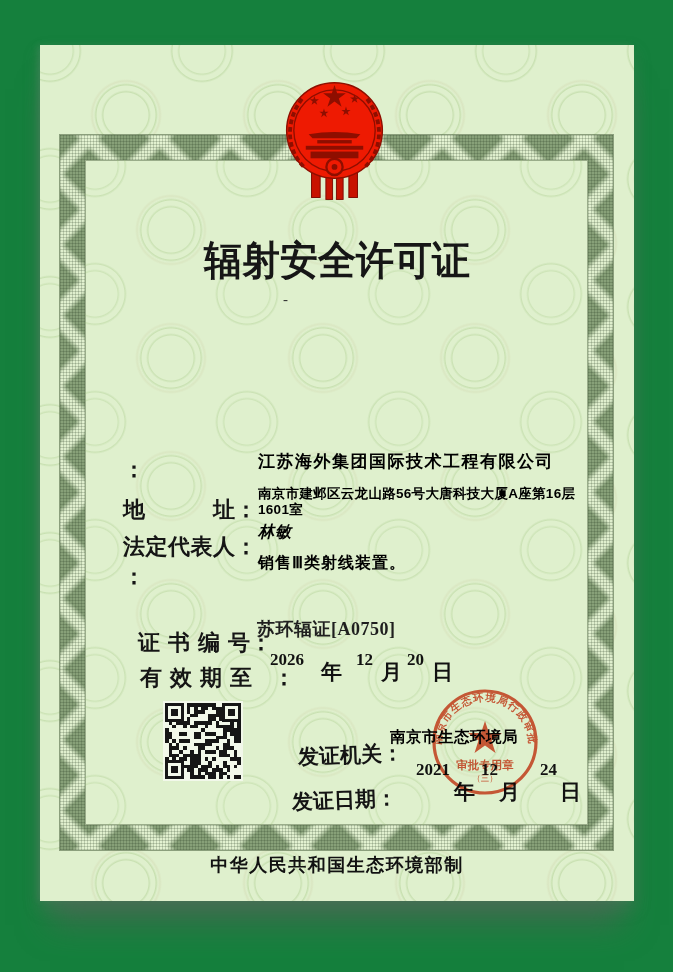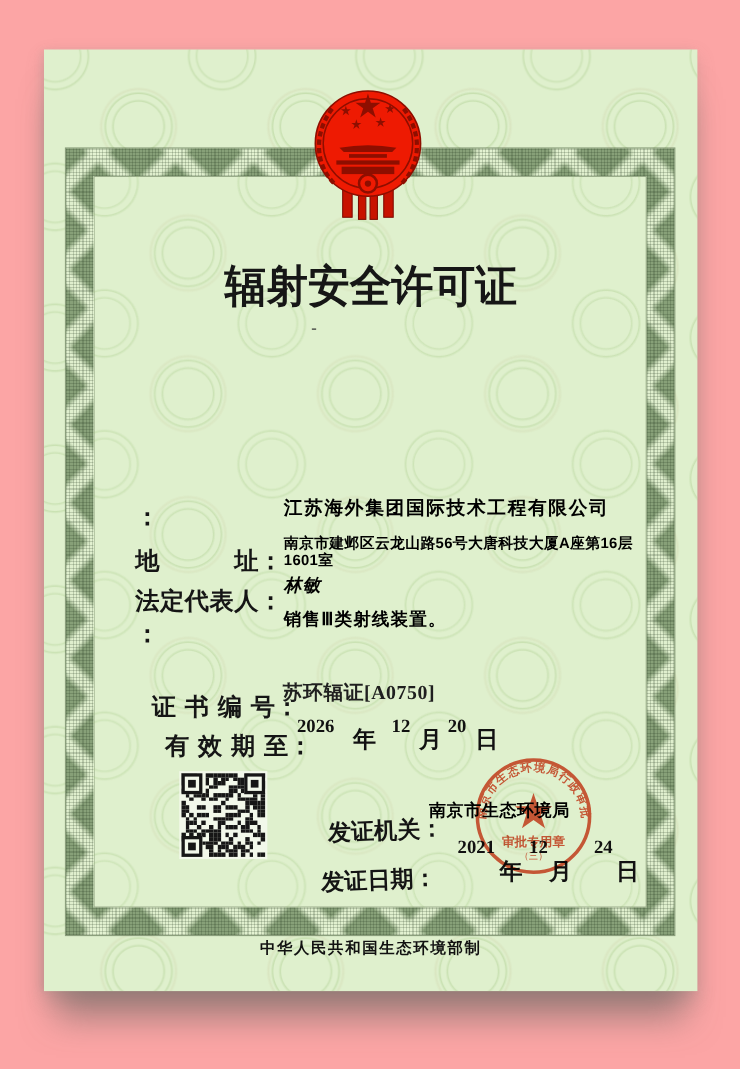--- a/index.html
+++ b/index.html
@@ -1,18 +1,18 @@
 <!DOCTYPE html>
 <html><head>
 <meta charset="utf-8">
 <style>
   * { margin:0; padding:0; box-sizing:border-box; }
   html,body { width:673px; height:972px; background:#ffffff; overflow:hidden;
               font-family:"Liberation Serif", serif; }
-  .stage { position:relative; width:673px; height:972px; background:#fca5a5; }
+  .stage { position:relative; width:673px; height:972px; background:#15803d; }
 
   
   .paper {
     position:absolute; left:40px; top:45px; width:594px; height:856px;
     background:#dff0cd;
     box-shadow: 0 34px 30px -10px rgba(90,95,90,.55), 0 8px 16px rgba(120,125,120,.25),
                 -3px 0 6px rgba(150,155,150,.18);
   }
   
   .watermark {
@@ -71,21 +71,21 @@
   .v-certno{ left:217px; top:572px; font-size:18px; font-weight:600; letter-spacing:.5px; }
 
   .date-num  { position:absolute; font-size:17px; font-weight:600; color:#111; }
   .date-unit { position:absolute; font-size:21px; font-weight:700; color:#111; }
 
   .issue-lbl { font-size:21px; font-weight:700; color:#141414; transform:rotate(-2.2deg); }
   .v-auth { left:350px; top:682px; font-size:15.5px; letter-spacing:.5px; }
 
   .footer { left:0; top:808px; width:100%; text-align:center;
             font-family:"Liberation Sans", sans-serif; font-weight:700;
-            font-size:14px; letter-spacing:1.5px; color:#111; }
+            font-size:18px; letter-spacing:1.5px; color:#111; }
 
   
   .qr { position:absolute; left:123px; top:656px; width:80px; height:80px;
         background:#f2f8ea; padding:2px; }
   .qr-cells { position:absolute; inset:2px; display:grid;
               grid-template-columns:repeat(21,1fr); grid-template-rows:repeat(21,1fr); }
   .qr-cells i { background:#161616; }
   .finder { position:absolute; width:19px; height:19px; border:3px solid #161616; background:#f2f8ea; }
   .finder::after { content:""; position:absolute; left:3px; top:3px; width:7px; height:7px; background:#161616; }
   .f-tl { left:2px; top:2px; } .f-tr { right:2px; top:2px; } .f-bl { left:2px; bottom:2px; }
@@ -166,21 +166,21 @@
     <div class="t val-hei v-addr">南京市建邺区云龙山路56号大唐科技大厦A座第16层1601室</div>
     <div class="t val-hei v-rep">林敏</div>
     <div class="t val-hei v-scope">销售Ⅲ类射线装置。</div>
 
     <div class="t lbl" style="left:98px; top:583px;">
       <span class="jl">证书编号</span>
         <span class="colon">：</span>
     </div>
     <div class="t v-certno">苏环辐证[A0750]</div>
 
-    <div class="t lbl" style="left:110px; top:618px;">
+    <div class="t lbl" style="left:100px; top:618px;gap:21px;">
       <span class="jl">有效期至</span>
         <span class="colon">：</span>
     </div>
     <div>
       <span class="date-num" style="left:230px; top:605px;text-align:right;">2026</span>
       <span class="date-unit" style="left:281px; top:613px;">年</span>
       <span class="date-num" style="left:316px; top:605px;">12</span>
       <span class="date-unit" style="left:341px; top:613px;">月</span>
       <span class="date-num" style="left:367px; top:605px;">20</span>
       <span class="date-unit" style="left:392px; top:613px;">日</span>

